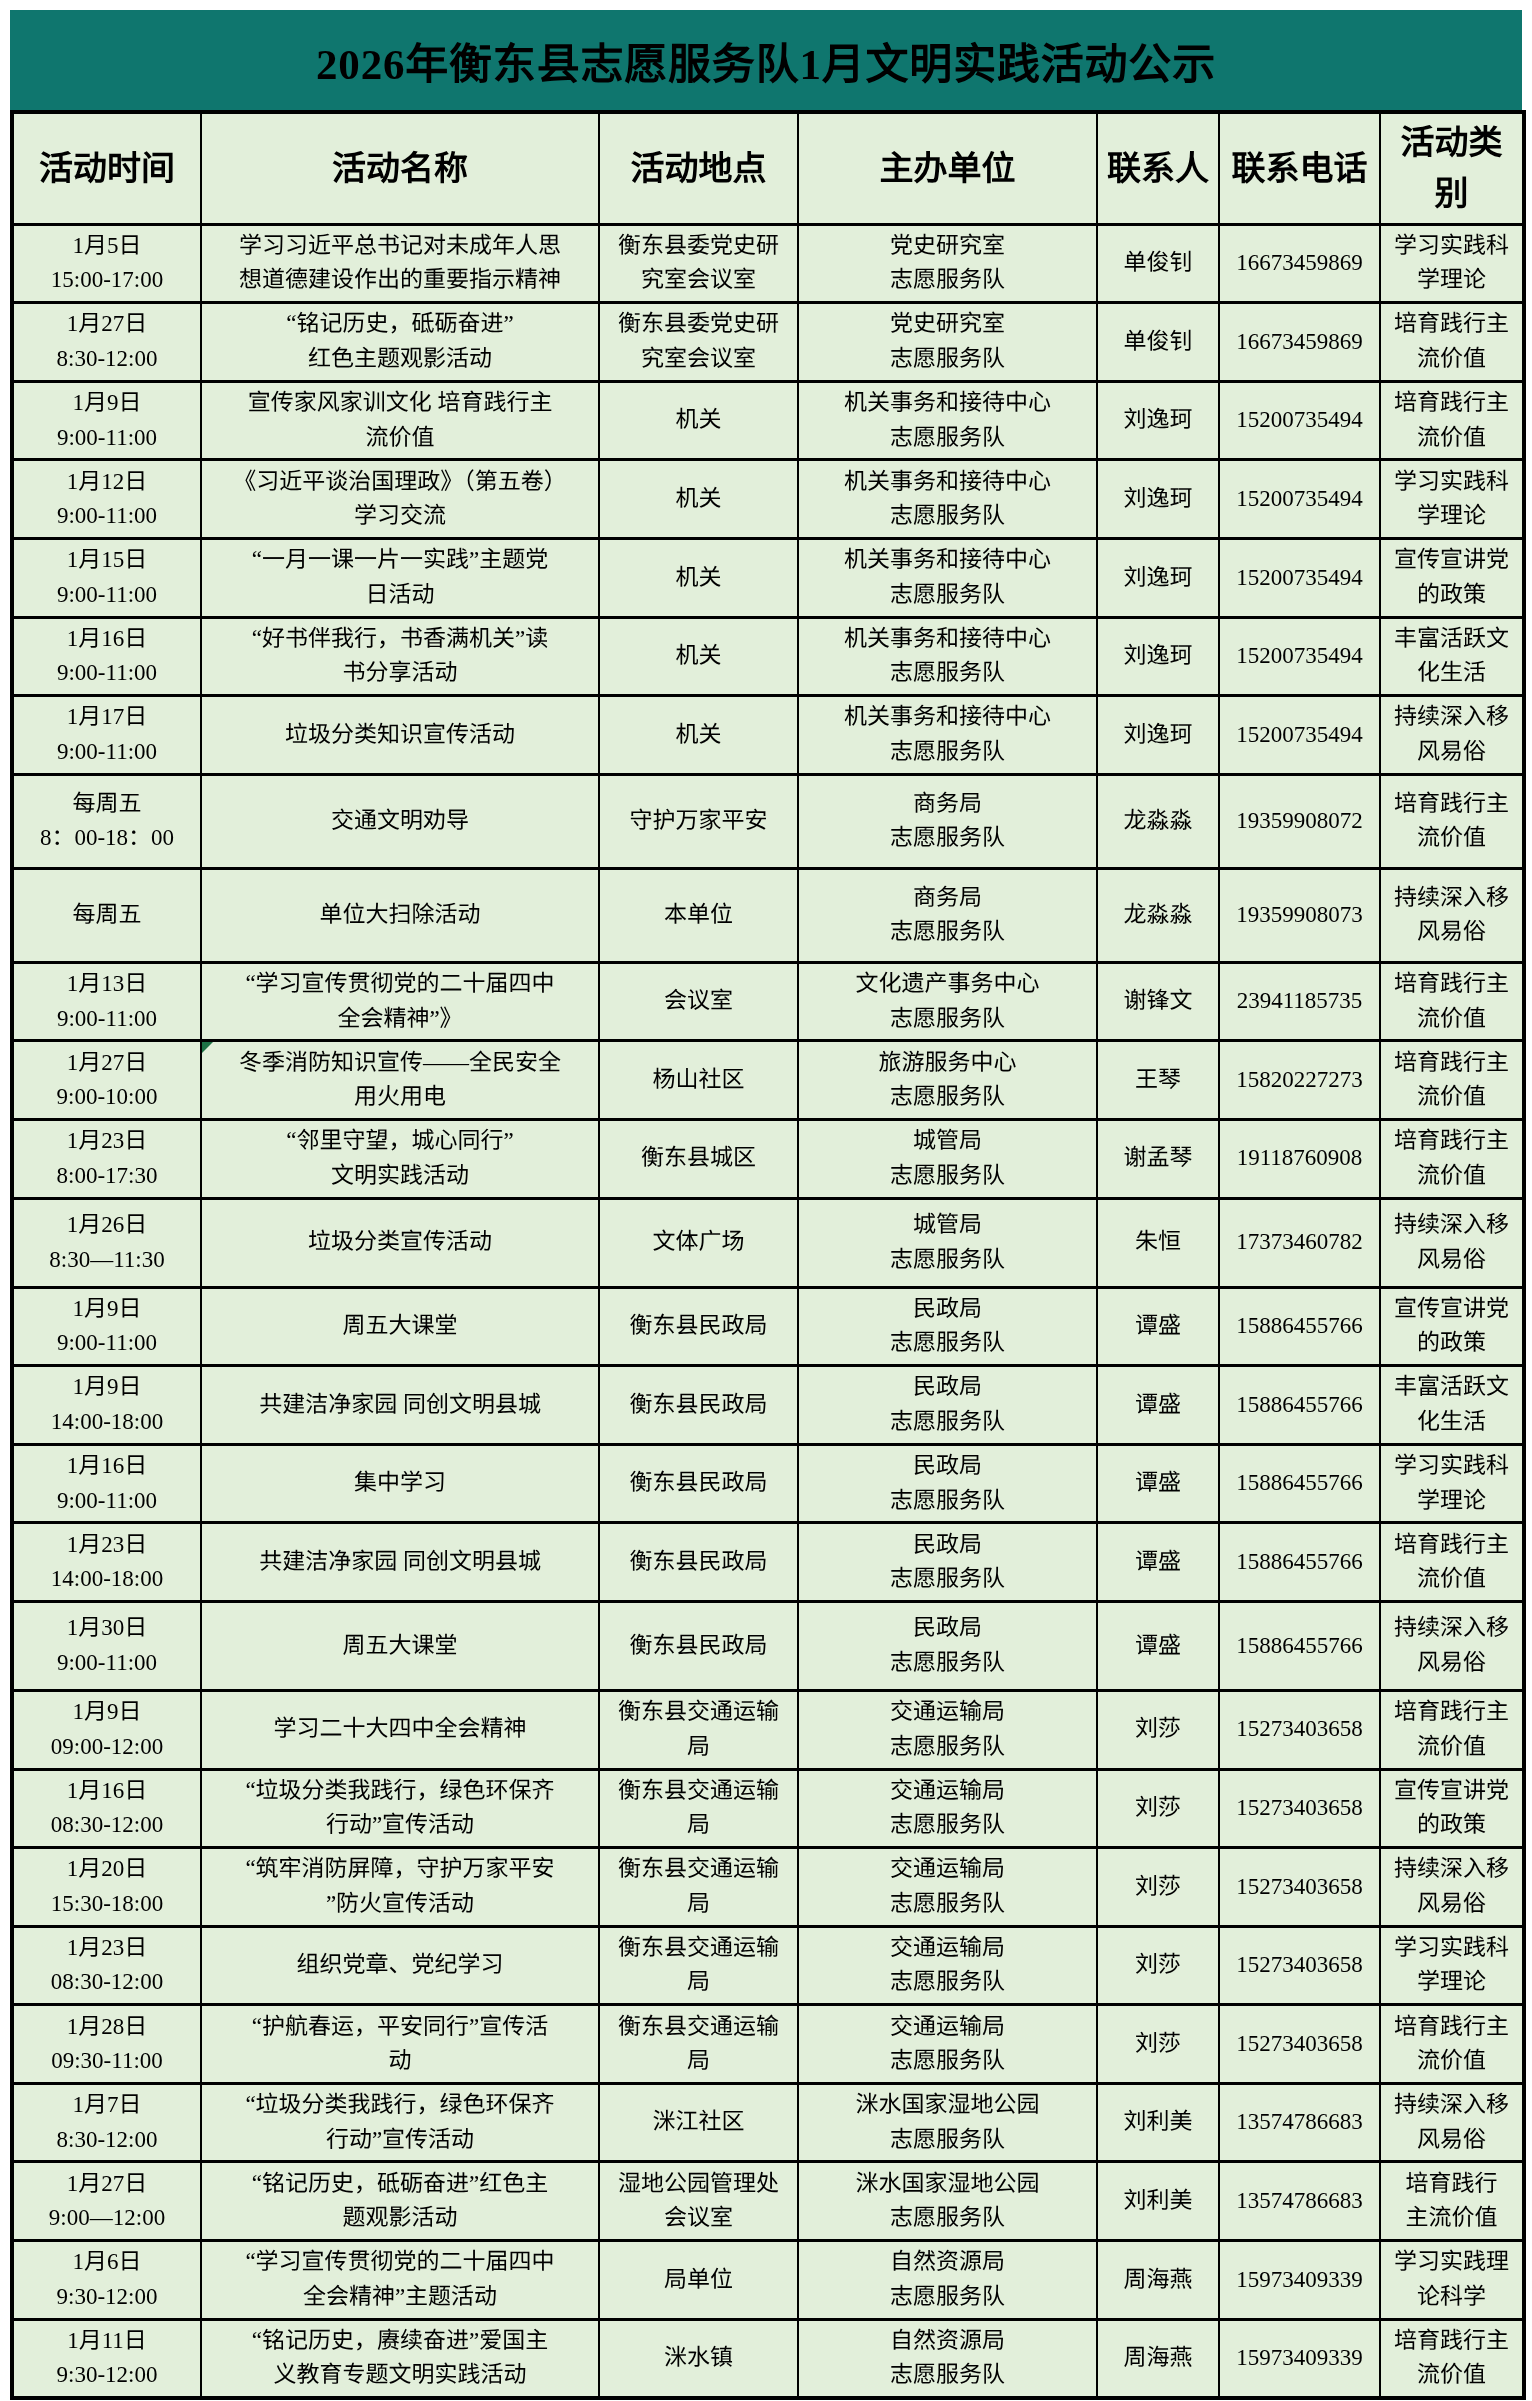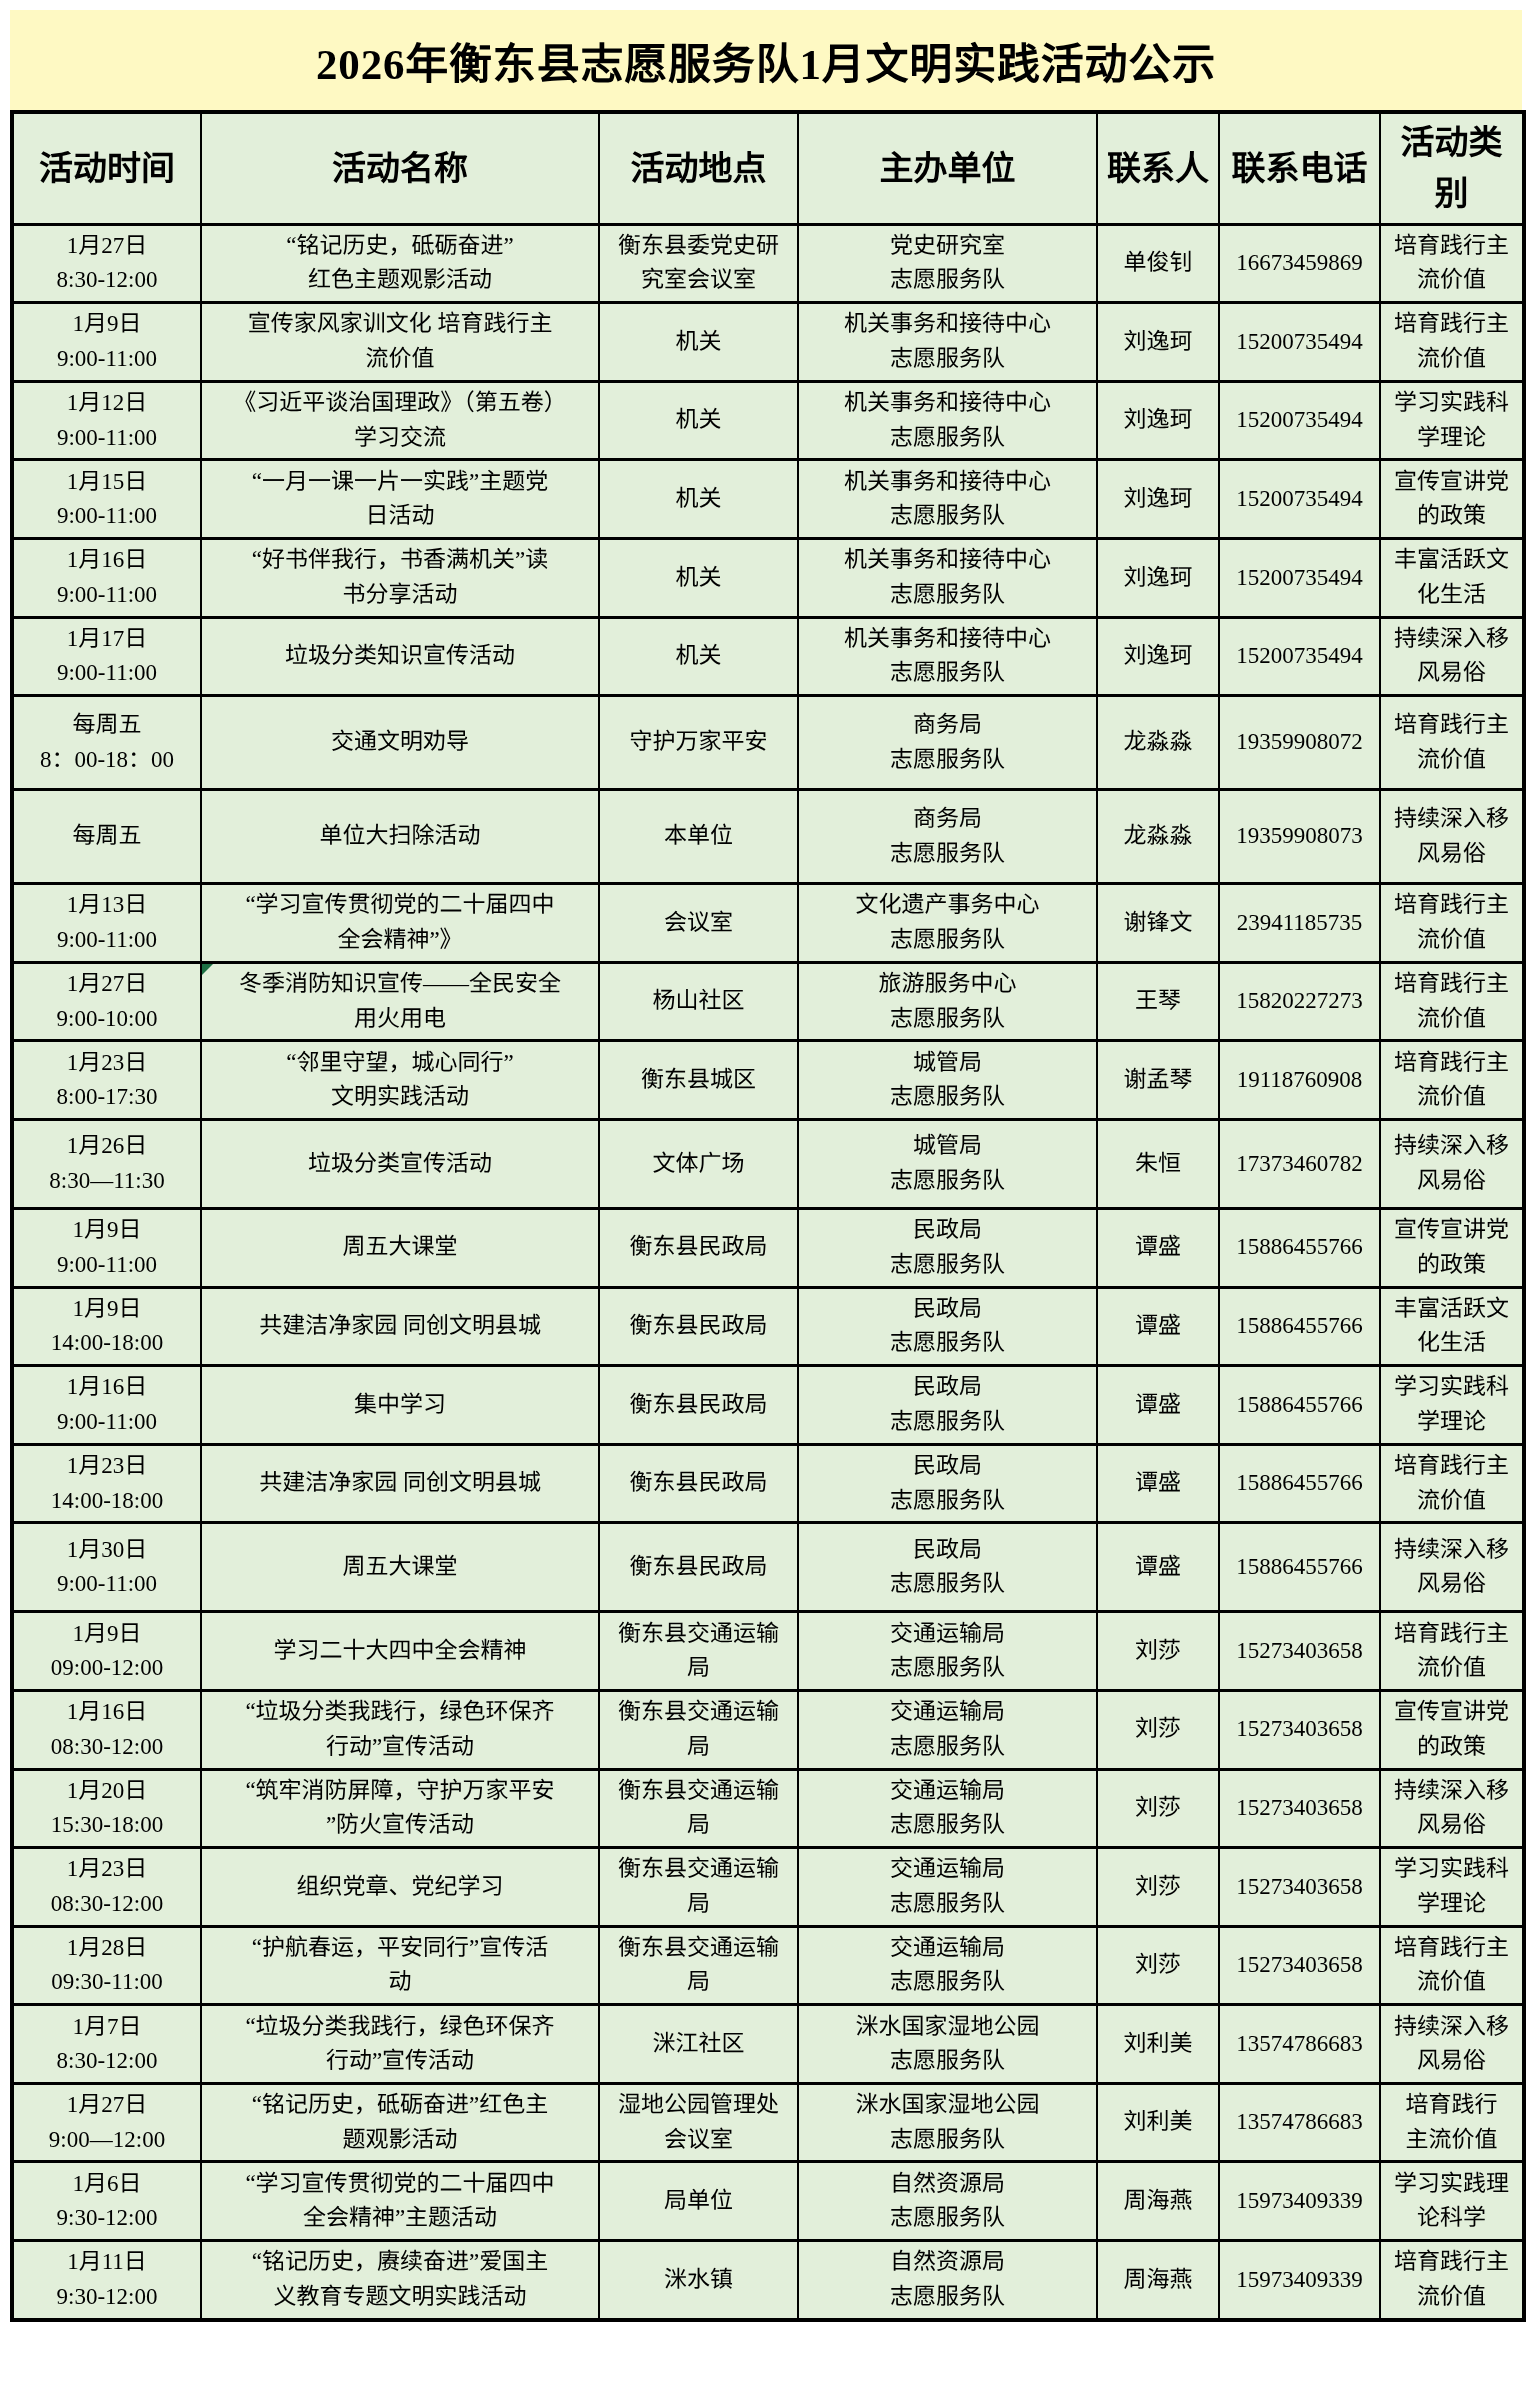--- a/index.html
+++ b/index.html
@@ -11,21 +11,21 @@
   .page {
     width: 1532px;
     min-height: 2401px;
     background: #ffffff;
     box-sizing: border-box;
     padding: 10px;
   }
   .title-band {
     width: 100%;
     height: 100px;
-    background: #fef9c3;
+    background: #0f766e;
     display: flex;
     align-items: center;
     justify-content: center;
     font-size: 43px;
     font-weight: bold;
     color: #000000;
     letter-spacing: 0.8px;
     box-sizing: border-box;
   }
   table.activities {
@@ -92,20 +92,34 @@
           <th>活动名称</th>
           <th>活动地点</th>
           <th>主办单位</th>
           <th>联系人</th>
           <th>联系电话</th>
           <th>活动类别</th>
         </tr>
     </thead>
     <tbody id="table-body">
         <tr class="row-default">
+          <td>1月5日
+15:00-17:00</td>
+          <td>学习习近平总书记对未成年人思
+想道德建设作出的重要指示精神</td>
+          <td>衡东县委党史研
+究室会议室</td>
+          <td>党史研究室
+志愿服务队</td>
+          <td>单俊钊</td>
+          <td>16673459869</td>
+          <td>学习实践科
+学理论</td>
+        </tr>
+        <tr class="row-default">
           <td>1月27日
 8:30-12:00</td>
           <td>“铭记历史，砥砺奋进”
 红色主题观影活动</td>
           <td>衡东县委党史研
 究室会议室</td>
           <td>党史研究室
 志愿服务队</td>
           <td>单俊钊</td>
           <td>16673459869</td>

